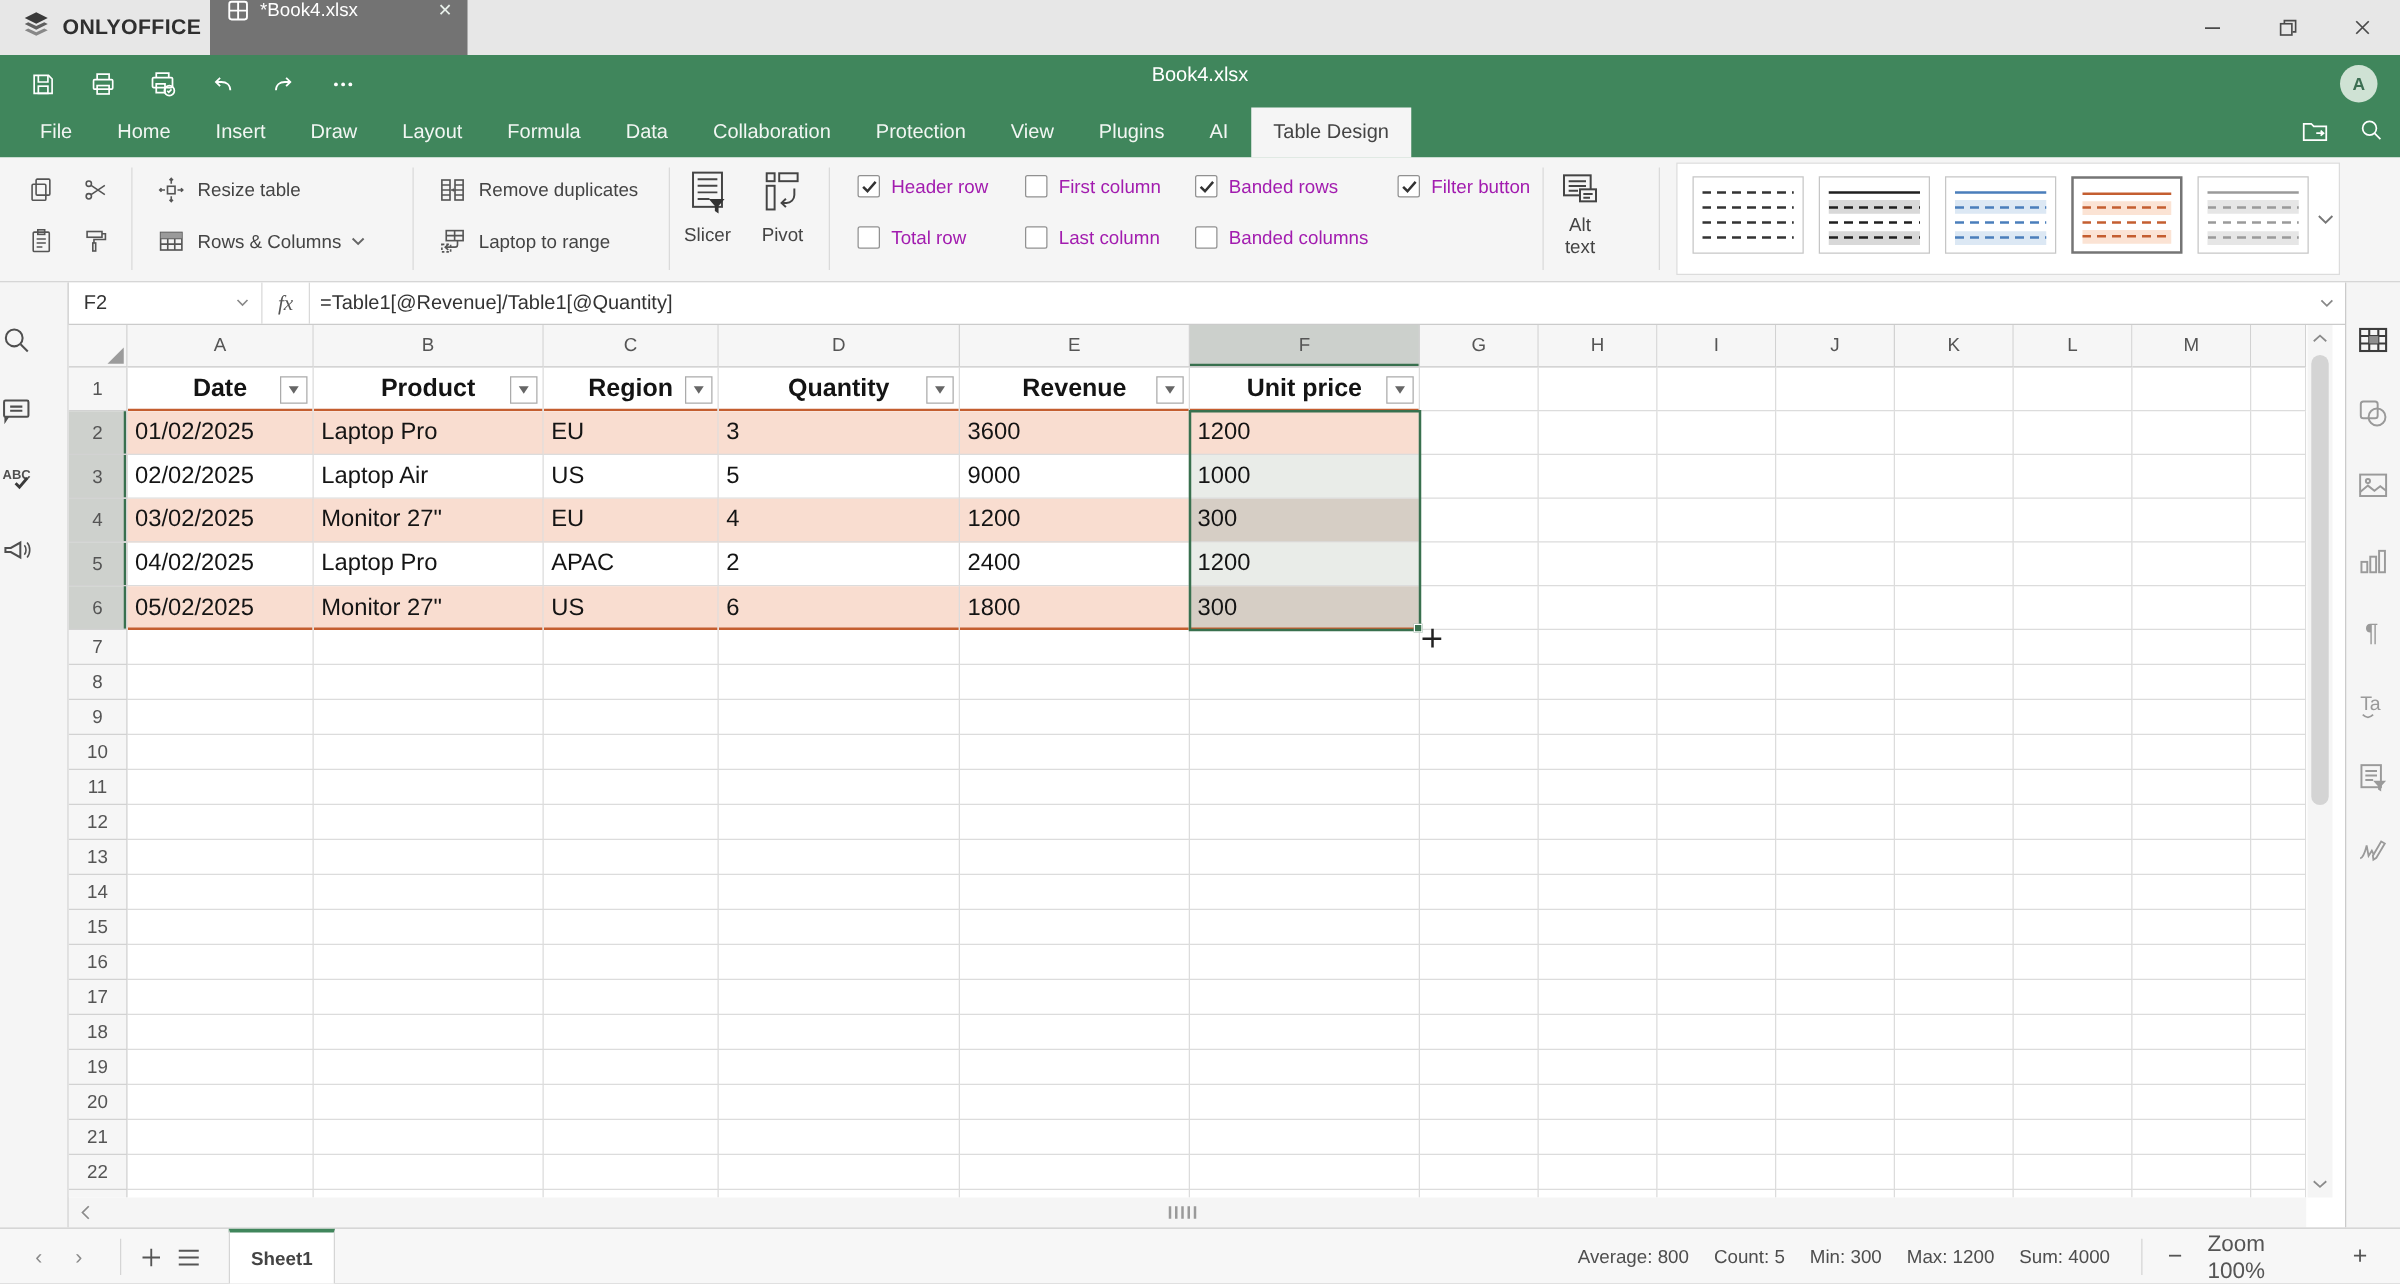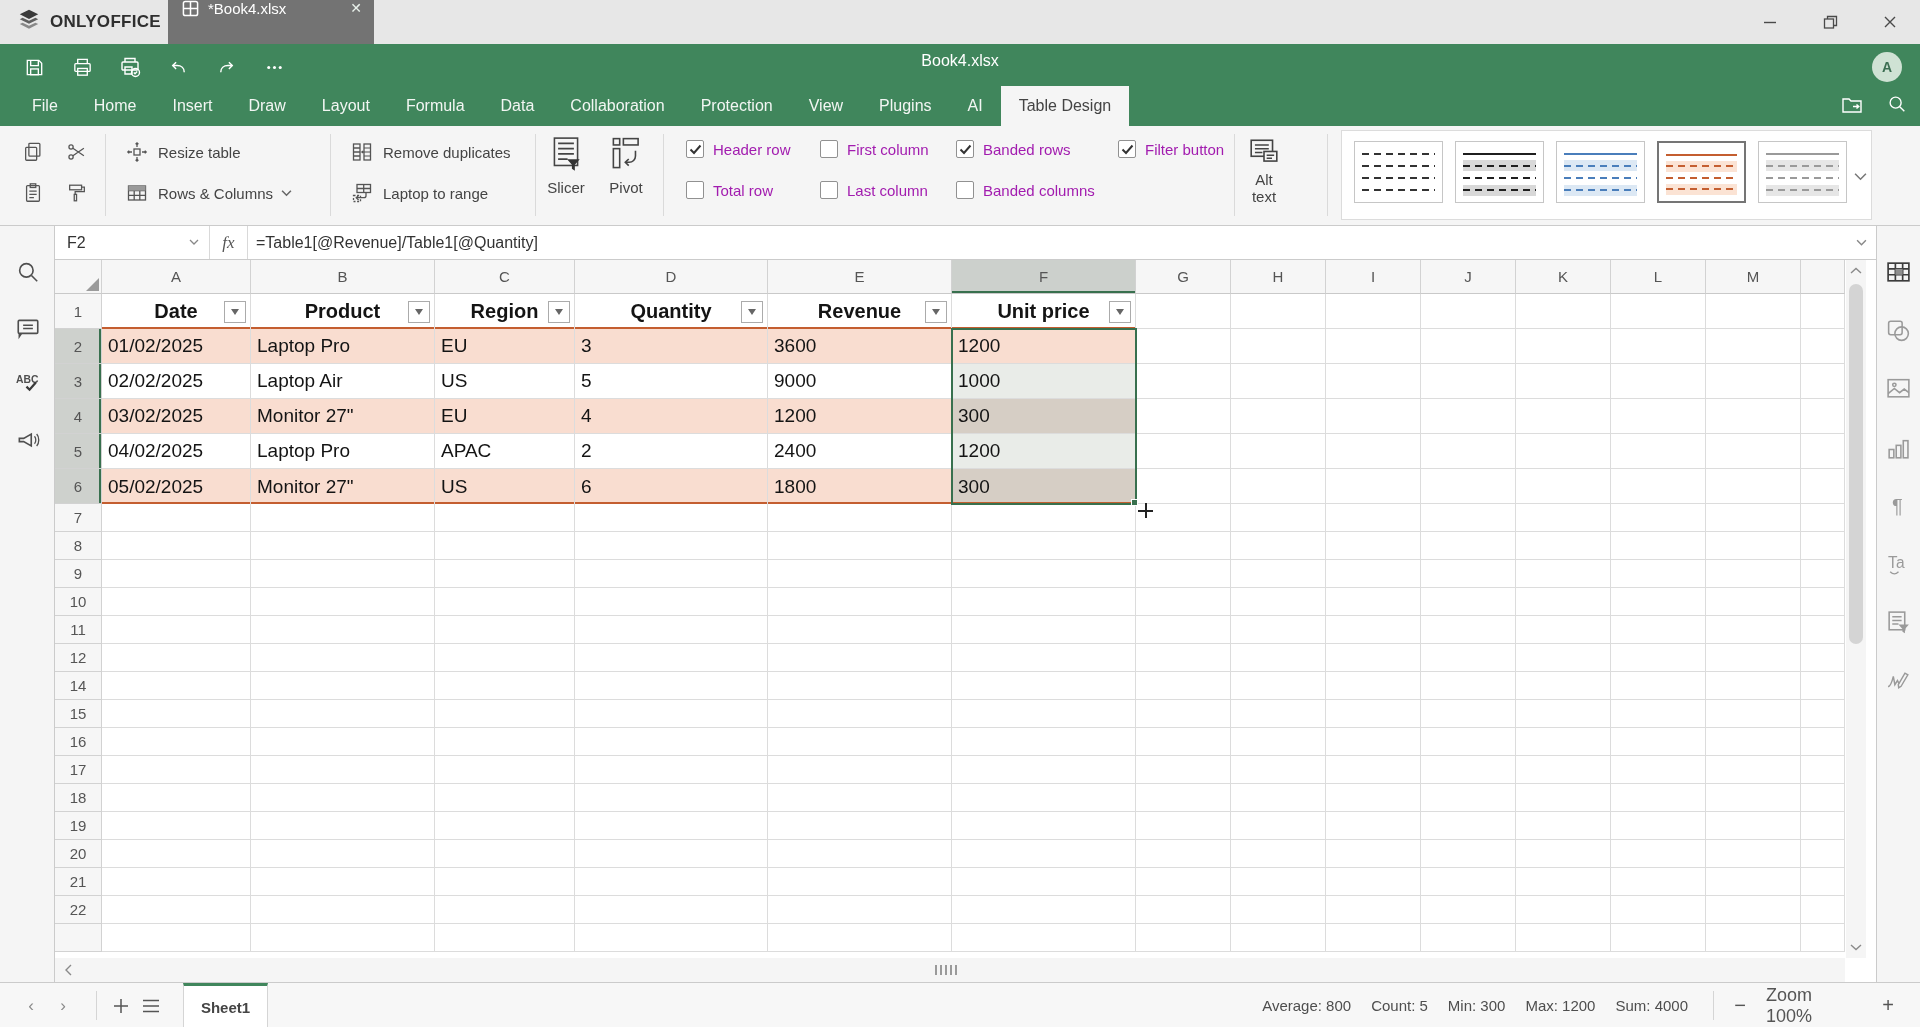--- a/index.html
+++ b/index.html
@@ -46,21 +46,21 @@
 
   
   .fbar{position:absolute;left:55px;top:226px;width:1821px;height:34px;background:#fff;border-bottom:1px solid #cbcbcb;display:flex;align-items:stretch;}
   .namebox{width:155px;display:flex;align-items:center;justify-content:space-between;padding:0 10px 0 12px;border-right:1px solid #d9d9d9;font-size:16px;color:#333;}
   .fxbox{width:38px;display:flex;align-items:center;justify-content:center;border-right:1px solid #d9d9d9;font-family:"Liberation Serif","DejaVu Serif",serif;font-style:italic;font-size:17px;color:#555;}
   .ftext{flex:1;display:flex;align-items:center;padding-left:8px;font-size:16px;color:#333;}
   .fchev{width:30px;display:flex;align-items:center;justify-content:center;}
 
   
   .leftrail{position:absolute;left:0;top:226px;width:55px;height:756px;background:#f5f5f5;border-right:1px solid #cbcbcb;}
-  .lricon{position:absolute;left:0;width:55px;height:34px;display:flex;align-items:center;justify-content:center;}
+  .lricon{position:absolute;left:0;width:55px;height:34px;display:flex;align-items:center;justify-content:flex-start;}
   .rightrail{position:absolute;left:1876px;top:226px;width:44px;height:756px;background:#f5f5f5;border-left:1px solid #cbcbcb;}
   .rricon{position:absolute;left:0;width:43px;height:34px;display:flex;align-items:center;justify-content:center;}
 
   
   .grid{position:absolute;left:55px;top:260px;width:1790px;height:698px;background:#fff;overflow:hidden;}
   .grow{display:flex;}
   .ch{flex:none;background:#f6f6f6;border-right:1px solid #d2d2d2;border-bottom:1px solid #c9c9c9;color:#555;font-size:15px;text-align:center;}
   .ch.selcol{background:#ccd0cc;box-shadow:inset 0 -2px 0 #38704e;}
   .rh{flex:none;width:47px;background:#f6f6f6;border-right:1px solid #d2d2d2;border-bottom:1px solid #d2d2d2;color:#555;font-size:15px;display:flex;align-items:center;justify-content:center;}
   .rh.selrow{background:#ced1cd;box-shadow:inset -2px 0 0 #38704e;}
@@ -796,20 +796,37 @@
         <div class="cell" style="width: 95px; height: 28px;"></div>
         <div class="cell" style="width: 95px; height: 28px;"></div>
         <div class="cell" style="width: 95px; height: 28px;"></div>
         <div class="cell" style="width: 95px; height: 28px;"></div>
         <div class="cell" style="width: 95px; height: 28px;"></div>
         <div class="cell" style="width: 95px; height: 28px;"></div>
         <div class="cell" style="width: 95px; height: 28px;"></div>
         <div class="cell" style="width: 44px; height: 28px;"></div>
       </div>
       <div class="grow">
+        <div class="rh" style="height: 28px;">13</div>
+        <div class="cell" style="width: 149px; height: 28px;"></div>
+        <div class="cell" style="width: 184px; height: 28px;"></div>
+        <div class="cell" style="width: 140px; height: 28px;"></div>
+        <div class="cell" style="width: 193px; height: 28px;"></div>
+        <div class="cell" style="width: 184px; height: 28px;"></div>
+        <div class="cell" style="width: 184px; height: 28px;"></div>
+        <div class="cell" style="width: 95px; height: 28px;"></div>
+        <div class="cell" style="width: 95px; height: 28px;"></div>
+        <div class="cell" style="width: 95px; height: 28px;"></div>
+        <div class="cell" style="width: 95px; height: 28px;"></div>
+        <div class="cell" style="width: 95px; height: 28px;"></div>
+        <div class="cell" style="width: 95px; height: 28px;"></div>
+        <div class="cell" style="width: 95px; height: 28px;"></div>
+        <div class="cell" style="width: 44px; height: 28px;"></div>
+      </div>
+      <div class="grow">
         <div class="rh" style="height: 28px;">14</div>
         <div class="cell" style="width: 149px; height: 28px;"></div>
         <div class="cell" style="width: 184px; height: 28px;"></div>
         <div class="cell" style="width: 140px; height: 28px;"></div>
         <div class="cell" style="width: 193px; height: 28px;"></div>
         <div class="cell" style="width: 184px; height: 28px;"></div>
         <div class="cell" style="width: 184px; height: 28px;"></div>
         <div class="cell" style="width: 95px; height: 28px;"></div>
         <div class="cell" style="width: 95px; height: 28px;"></div>
         <div class="cell" style="width: 95px; height: 28px;"></div>

